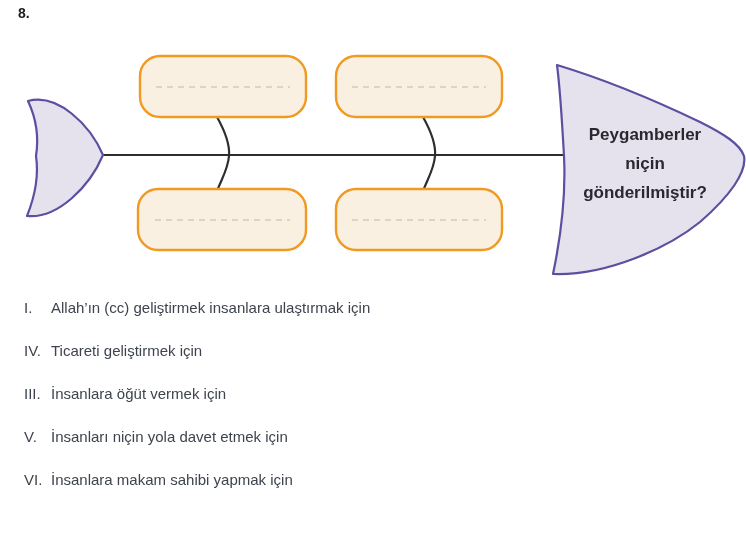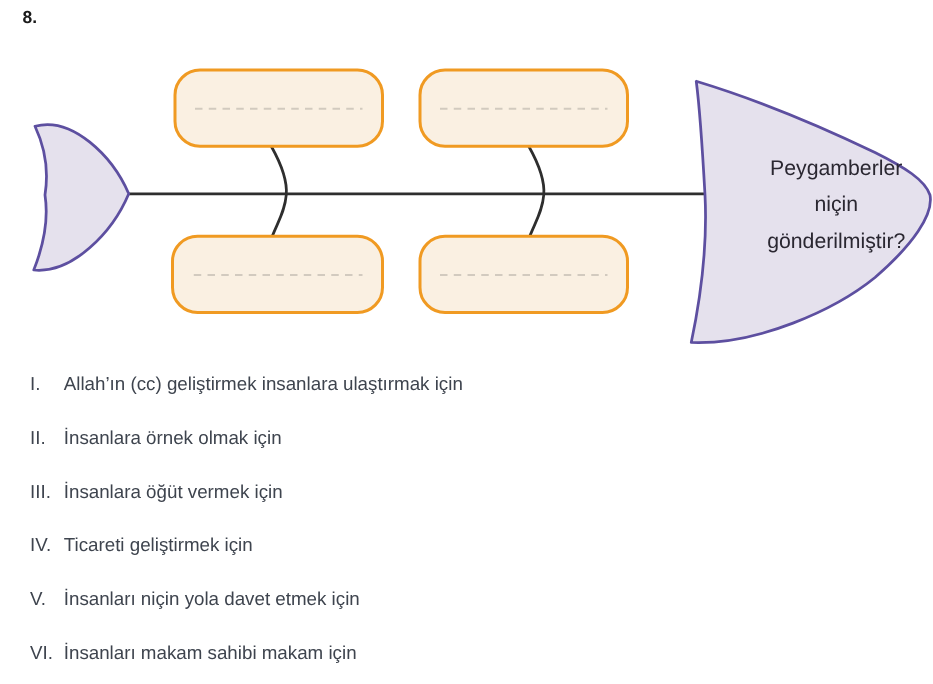--- a/index.html
+++ b/index.html
@@ -24,24 +24,23 @@
     left: 0;
     top: 0;
   }
   .head-question {
     position: absolute;
     left: 580px;
     top: 120px;
     width: 130px;
     text-align: center;
     font-size: 17px;
-    font-weight: normal;
+    font-weight: bold;
     line-height: 29px;
     color: #2a2731;
-    margin-left: 24px;
   }
   .options {
     position: absolute;
     left: 24px;
     top: 298px;
     width: 690px;
     display: flex;
     flex-direction: column;
     gap: 24px;
   }
@@ -100,34 +99,30 @@
   </svg>
 
   <div class="head-question">Peygamberler niçin gönderilmiştir?</div>
 
   <div class="options">
     <div class="option-row">
       <span class="option-numeral">I.</span>
       <span class="option-text">Allah’ın (cc) geliştirmek insanlara ulaştırmak için</span>
     </div>
     <div class="option-row">
-      <span class="option-numeral">II.</span>
-      <span class="option-text">İnsanlara örnek olmak için</span>
+      <span class="option-numeral">IV.</span>
+      <span class="option-text">Ticareti geliştirmek için</span>
     </div>
     <div class="option-row">
       <span class="option-numeral">III.</span>
       <span class="option-text">İnsanlara öğüt vermek için</span>
-    </div>
-    <div class="option-row">
-      <span class="option-numeral">IV.</span>
-      <span class="option-text">Ticareti geliştirmek için</span>
     </div>
     <div class="option-row">
       <span class="option-numeral">V.</span>
       <span class="option-text">İnsanları niçin yola davet etmek için</span>
     </div>
     <div class="option-row">
       <span class="option-numeral">VI.</span>
-      <span class="option-text">İnsanları makam sahibi makam için</span>
+      <span class="option-text">İnsanlara makam sahibi yapmak için</span>
     </div>
   </div>
 
 </div>
 
 </body></html>

